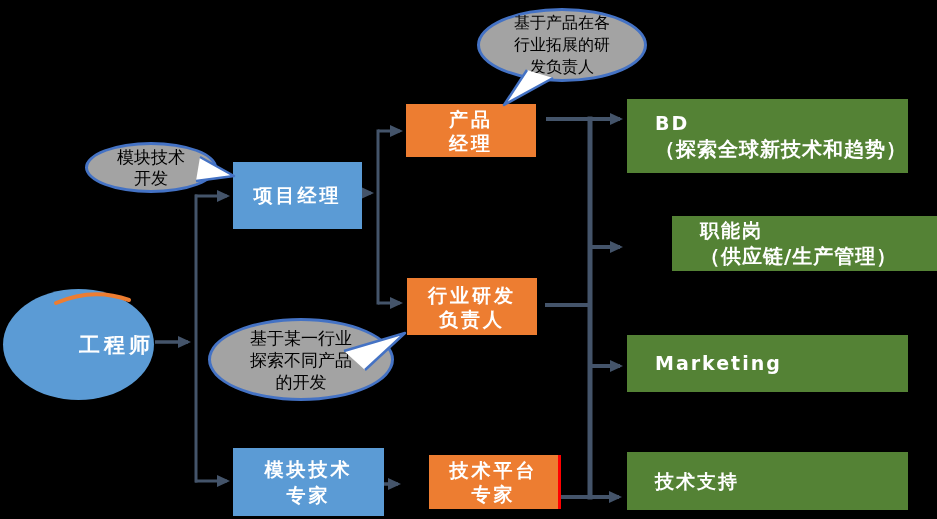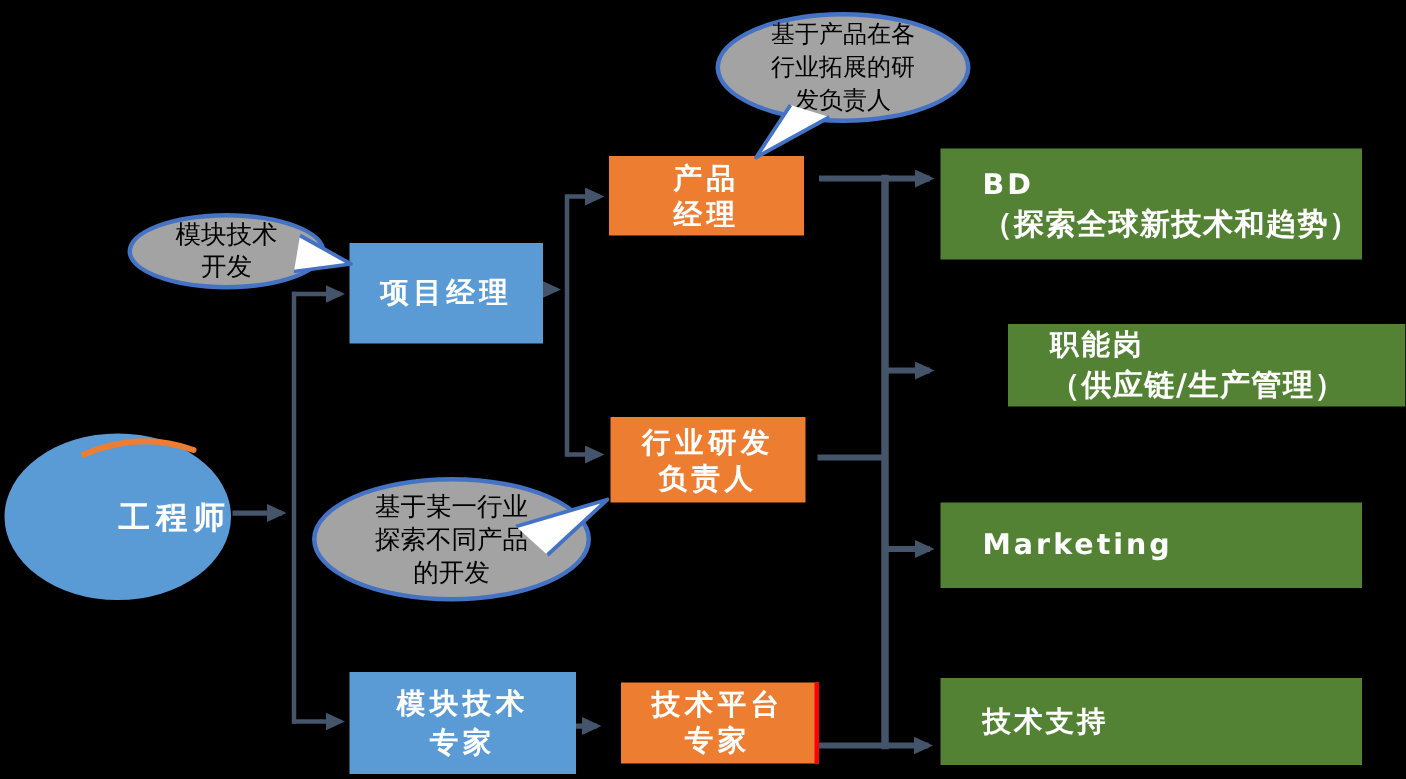--- a/index.html
+++ b/index.html
@@ -15,21 +15,21 @@
   .node .l{display:block;}
   .blue{background:#5B9BD5;}
   .orange{background:#ED7D31;}
   .green{background:#548235;align-items:flex-start;text-align:left;padding-left:28px;letter-spacing:2px;}
   .green .l2{font-size:20px;letter-spacing:1px;line-height:26px;}
 
   .n-pm{left:233px;top:162px;width:129px;height:67px;}
   .n-me{left:233px;top:448px;width:151px;height:68px;line-height:26px;}
   .n-pd{left:406px;top:104px;width:130px;height:53px;line-height:24px;}
   .n-ir{left:407px;top:278px;width:130px;height:57px;line-height:24px;}
-  .n-pe{left:414px;top:455px;width:129px;height:54px;line-height:24px;border-right:3px solid #FF0000;}
+  .n-pe{left:429px;top:455px;width:129px;height:54px;line-height:24px;border-right:3px solid #FF0000;}
   .n-bd{left:627px;top:99px;width:253px;height:74px;}
   .n-fn{left:627px;top:216px;width:253px;height:55px;margin-left:45px;}
   .n-mk{left:627px;top:335px;width:253px;height:57px;gap:16px;}
   .n-rd{left:627px;top:452px;width:253px;height:58px;}
 
   .ellipse{position:absolute;z-index:2;left:3px;top:289px;width:151px;height:111px;
            border-radius:50%;background:#5B9BD5;display:flex;align-items:center;justify-content:flex-end;
            color:#FFFFFF;font-weight:700;font-size:21px;letter-spacing:4px;}
 
   .callout{position:absolute;z-index:2;background:#a3a3a3;border:3px solid #4472C4;border-radius:50%;

